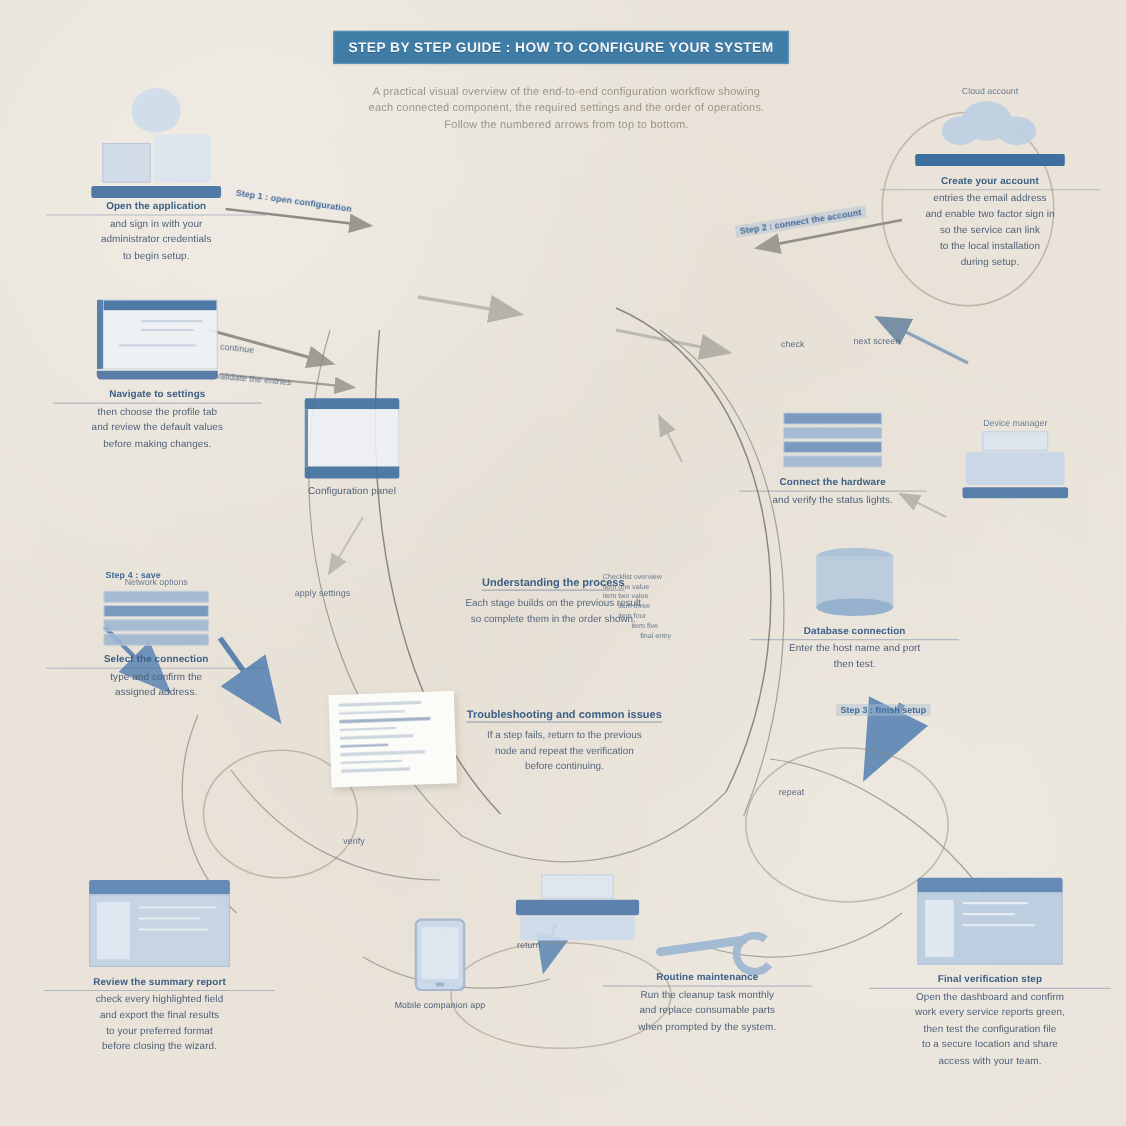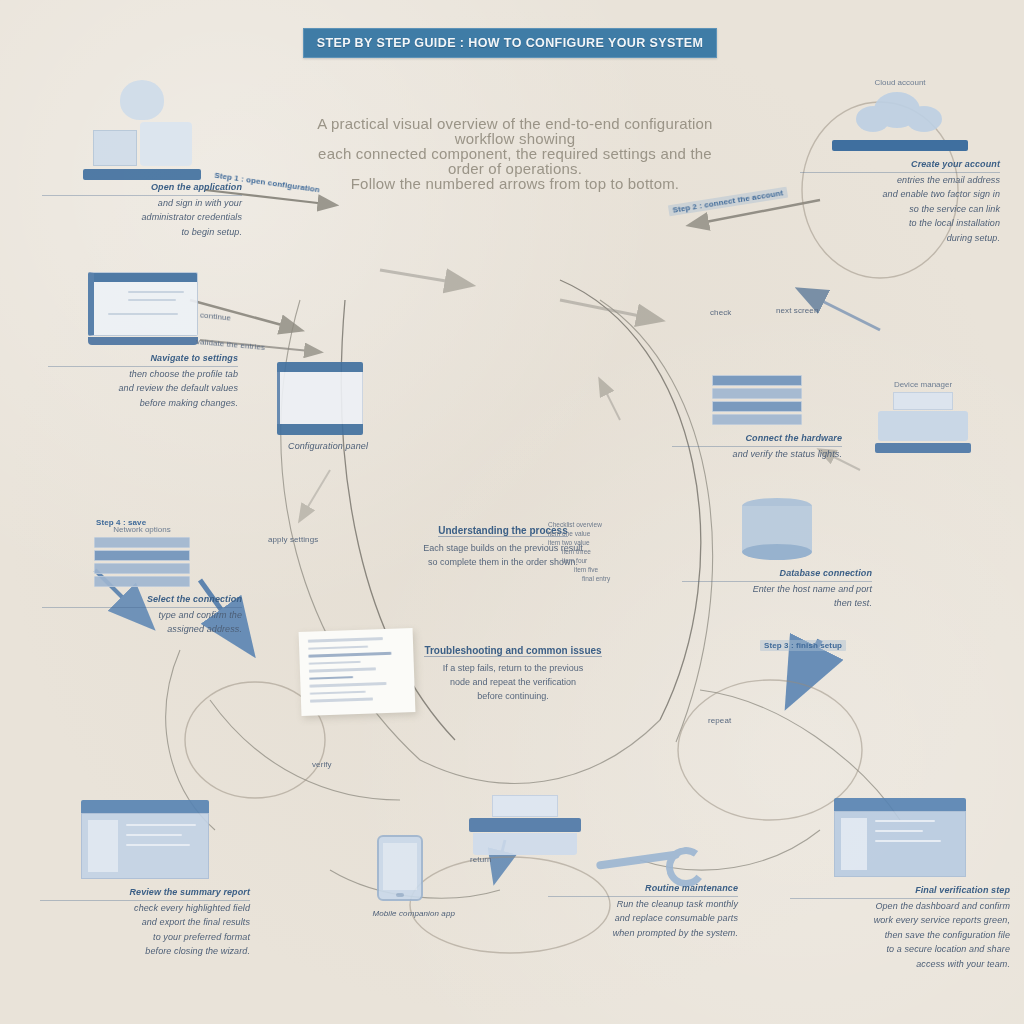--- a/index.html
+++ b/index.html
@@ -34,29 +34,29 @@
     border:1px solid #5d93b8;
   }
   .title-banner .t{
     color:#f2f6f9;font-size:12.5px;font-weight:bold;letter-spacing:.4px;
     white-space:nowrap;overflow:hidden;text-overflow:clip;
     text-shadow:0 1px 0 rgba(30,60,85,.45);
     filter:blur(.35px);
   }
   .subtitle{
     position:absolute;left:300px;top:76px;width:430px;
-    text-align:center;color:#9a9487;font-size:15px;line-height:15px;
-    z-index:6;filter:blur(.45px);letter-spacing:.2px;margin-top:40px;
+    text-align:center;color:#9a9487;font-size:10px;line-height:15px;
+    z-index:6;filter:blur(.45px);letter-spacing:.2px;
   }
 
   
   .node{position:absolute;z-index:5;}
   .node .cap{
-    color:#4d5f77;font-size:9px;line-height:14.5px;text-align:right;
-    filter:blur(.4px);letter-spacing:.1px;font-style:italic;
+    color:#4d5f77;font-size:9px;line-height:14.5px;text-align:center;
+    filter:blur(.4px);letter-spacing:.1px;
   }
   .node .cap .hl{
     display:block;color:#3b5f86;font-weight:bold;
     border-bottom:1px solid rgba(70,100,140,.35);
   }
   .node .toplabel{
     color:#6d7d92;font-size:8px;text-align:center;margin-bottom:3px;
     filter:blur(.45px);
   }
 
@@ -352,21 +352,21 @@
         <div class="col" style="width:26px;"></div>
         <div class="ln" style="left:40px;top:8px;width:60px;"></div>
         <div class="ln" style="left:40px;top:18px;width:48px;"></div>
         <div class="ln" style="left:40px;top:28px;width:66px;"></div>
       </div>
     </div>
     <div class="cap" style="margin-top:6px;">
       <span class="hl">Final verification step</span>
       <span>Open the dashboard and confirm</span><br>
       <span>work every service reports green,</span><br>
-      <span>then save the configuration file</span><br>
+      <span>then test the configuration file</span><br>
       <span>to a secure location and share</span><br>
       <span>access with your team.</span>
     </div>
   </div>
 
   <div class="node" style="left:400px;top:795px;width:250px;">
     <div class="art" style="width:120px;">
       <div style="width:64px;height:20px;background:#dde7f3;margin:0 auto;border:1px solid #c2d0e2;"></div>
       <div style="width:112px;height:14px;background:#4c77a8;margin:1px auto 0;border-radius:2px;"></div>
       <div style="width:104px;height:22px;background:#cfdcec;margin:1px auto 0;border-radius:0 0 3px 3px;"></div>

